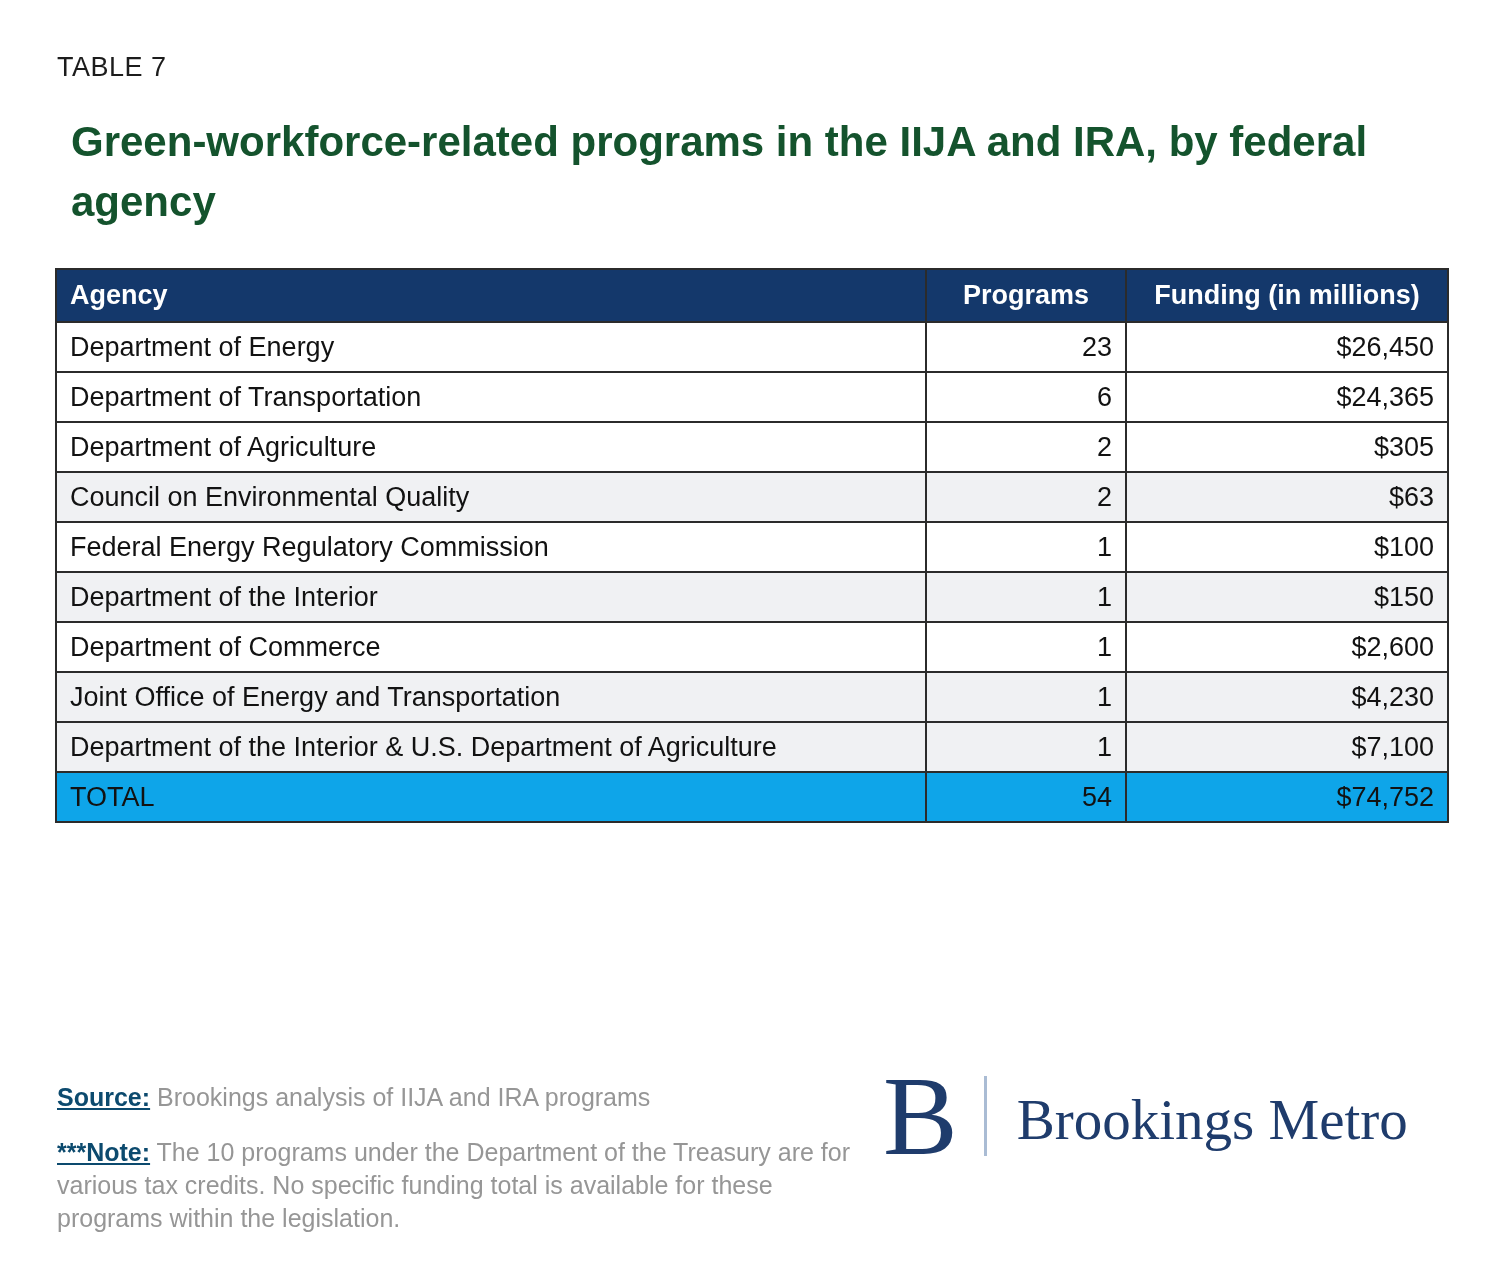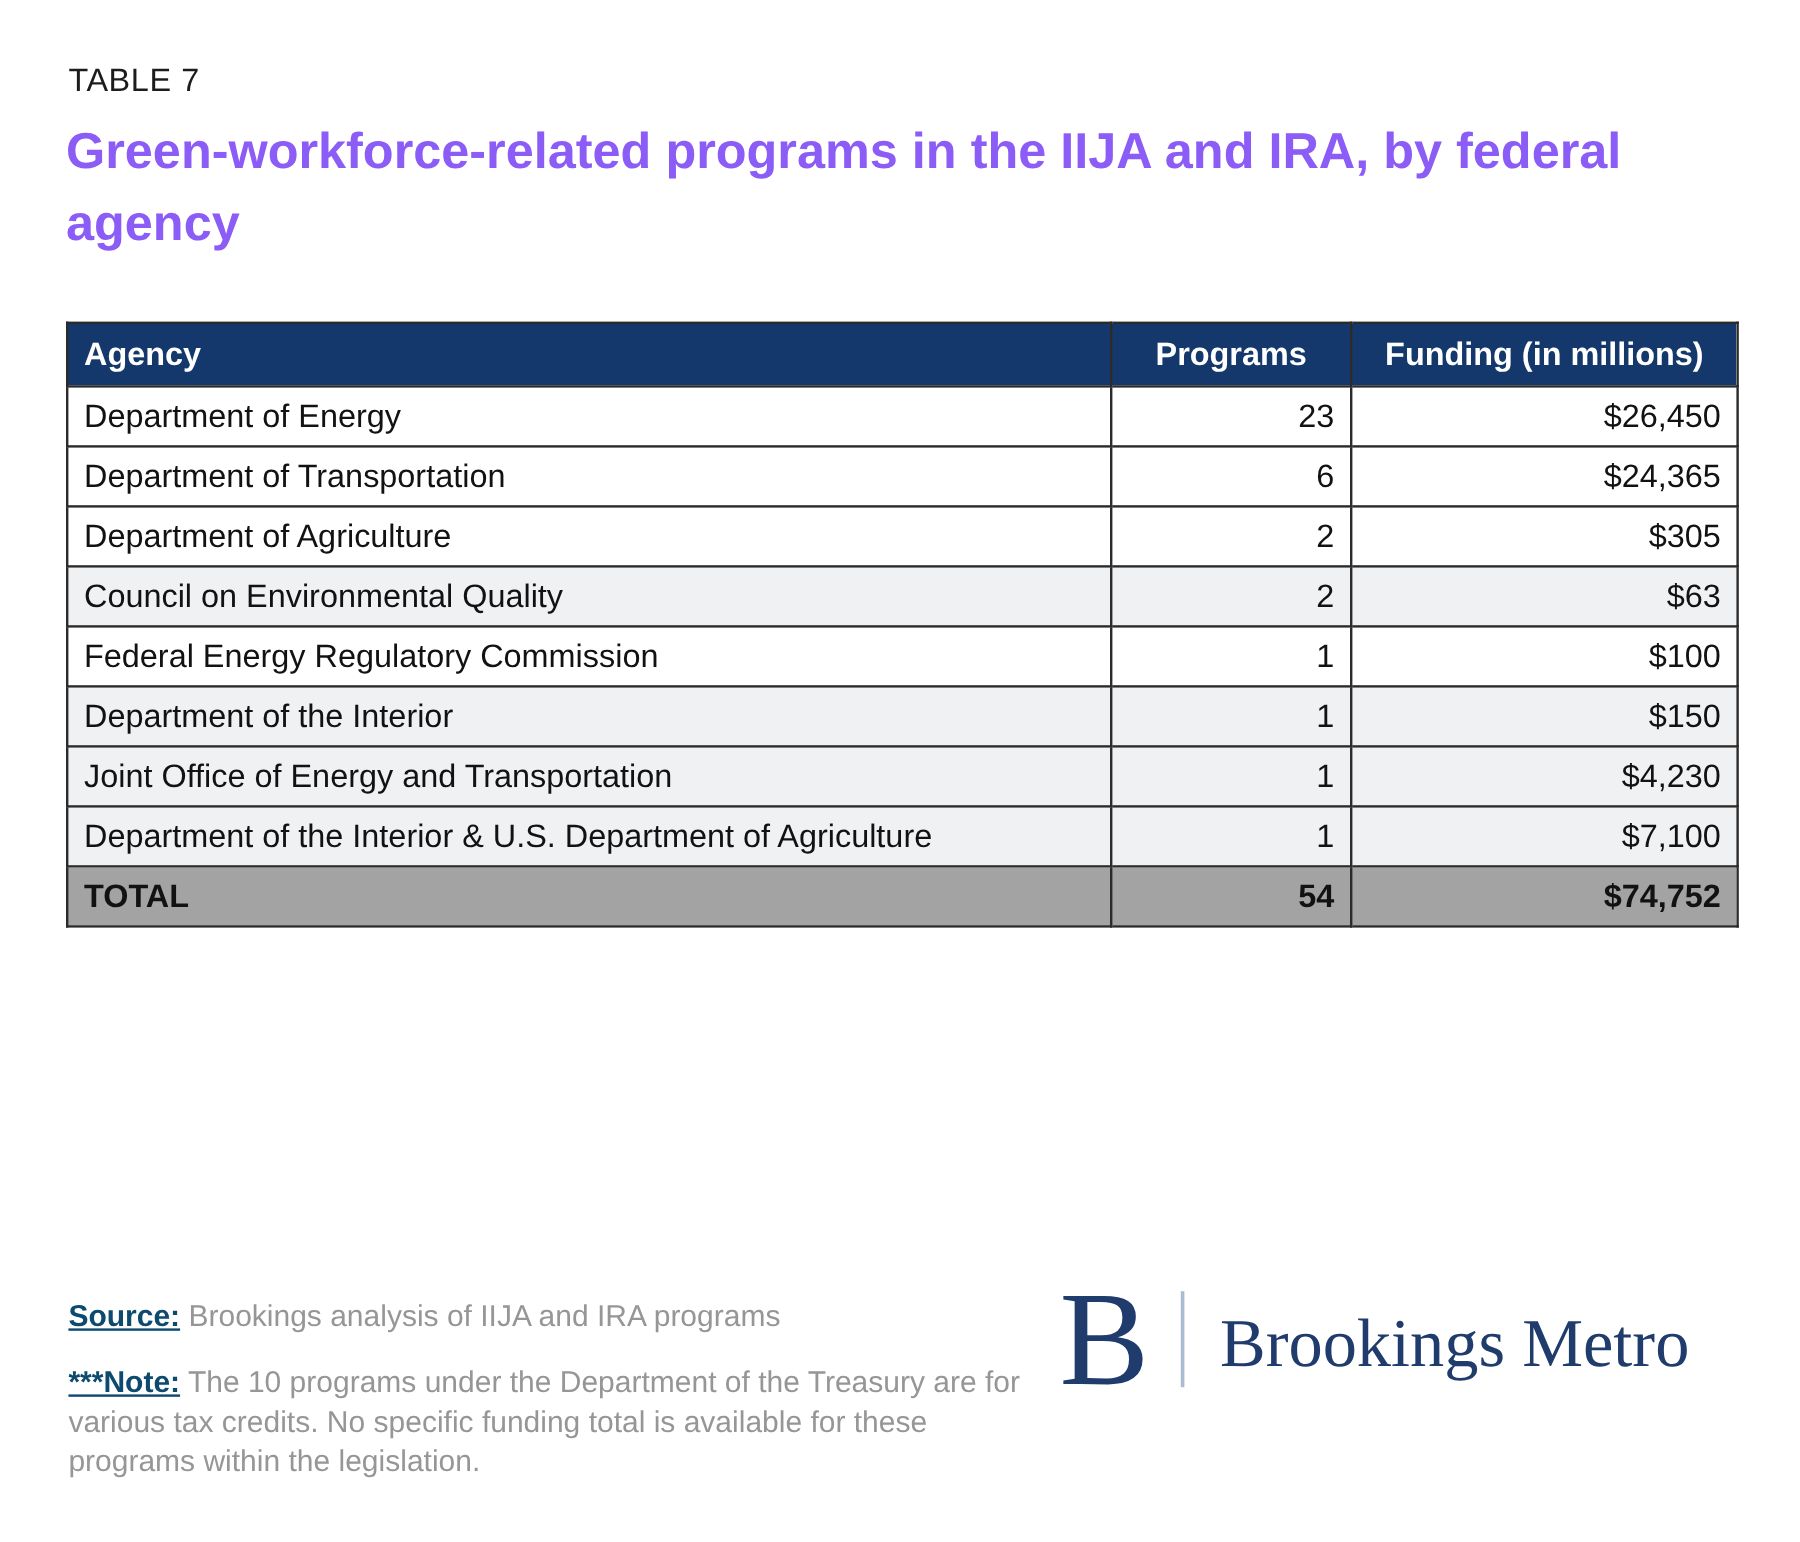--- a/index.html
+++ b/index.html
@@ -27,22 +27,22 @@
   }
 
   .page-title {
     position: absolute;
     left: 55px;
     top: 96px;
     width: 1310px;
     font-size: 42px;
     font-weight: 700;
     line-height: 60px;
-    color: #8b5cf6;
-    margin: 0;
+    color: #14532d;
+    margin: 16px;
   }
 
   table.data-table {
     position: absolute;
     left: 55px;
     top: 268px;
     width: 1392px;
     border-collapse: collapse;
     table-layout: fixed;
     font-size: 27px;
@@ -68,21 +68,21 @@
   .data-table thead th.num { text-align: center; margin-top: 34px; }
 
   .data-table tbody td {
     height: 48px;
     background: #ffffff;
     color: #121212;
     text-align: left;
   }
   .data-table tbody tr.alt td { background: #f0f1f3; }
   .data-table td.num { text-align: right; }
-  .data-table tr.total-row td { font-weight: 700; background: #a3a3a3; }
+  .data-table tr.total-row td { font-weight: 400; background: #0ea5e9; }
 
   .source-line {
     position: absolute;
     left: 57px;
     top: 1083px;
     font-size: 25px;
     color: #969696;
   }
   .note-block {
     position: absolute;
@@ -174,20 +174,25 @@
       <tr>
         <td>Federal Energy Regulatory Commission</td>
         <td class="num">1</td>
         <td class="num">$100</td>
       </tr>
       <tr class="alt">
         <td>Department of the Interior</td>
         <td class="num">1</td>
         <td class="num">$150</td>
       </tr>
+      <tr>
+        <td>Department of Commerce</td>
+        <td class="num">1</td>
+        <td class="num">$2,600</td>
+      </tr>
       <tr class="alt">
         <td>Joint Office of Energy and Transportation</td>
         <td class="num">1</td>
         <td class="num">$4,230</td>
       </tr>
       <tr class="alt">
         <td>Department of the Interior &amp; U.S. Department of Agriculture</td>
         <td class="num">1</td>
         <td class="num">$7,100</td>
       </tr>

